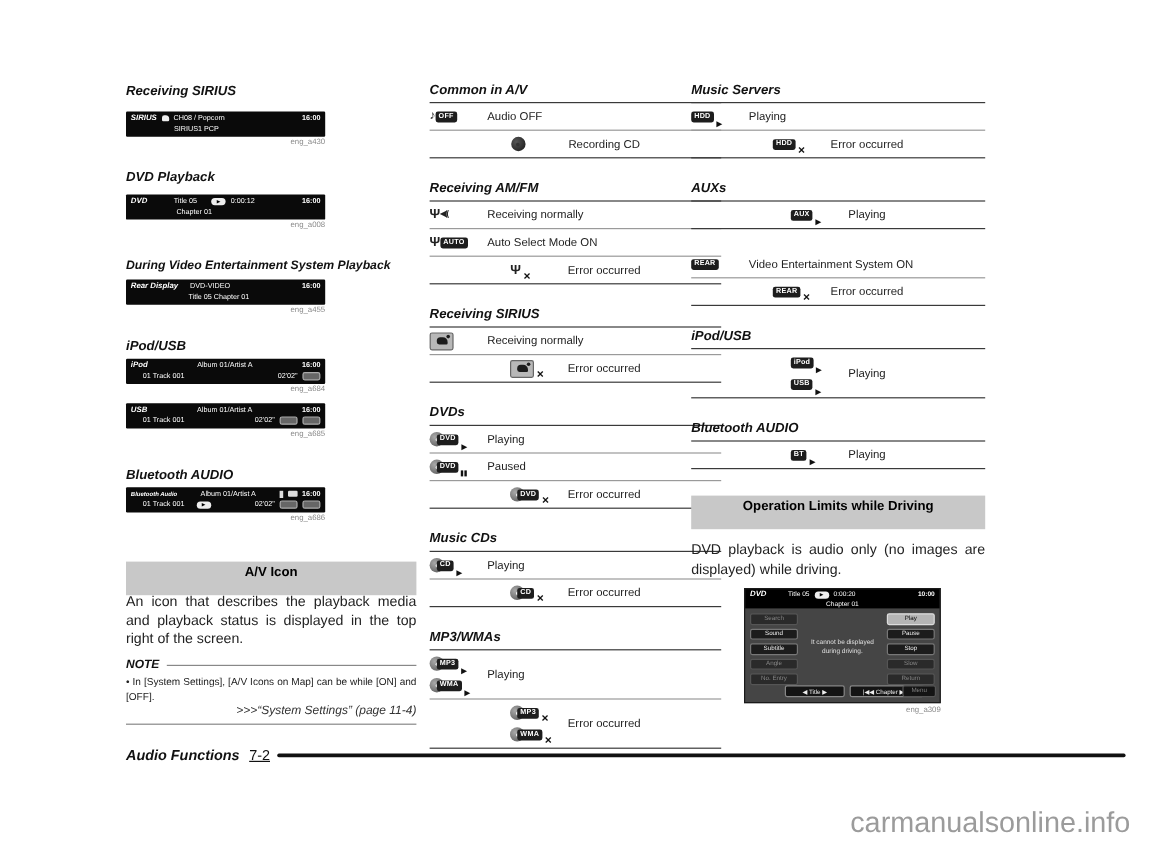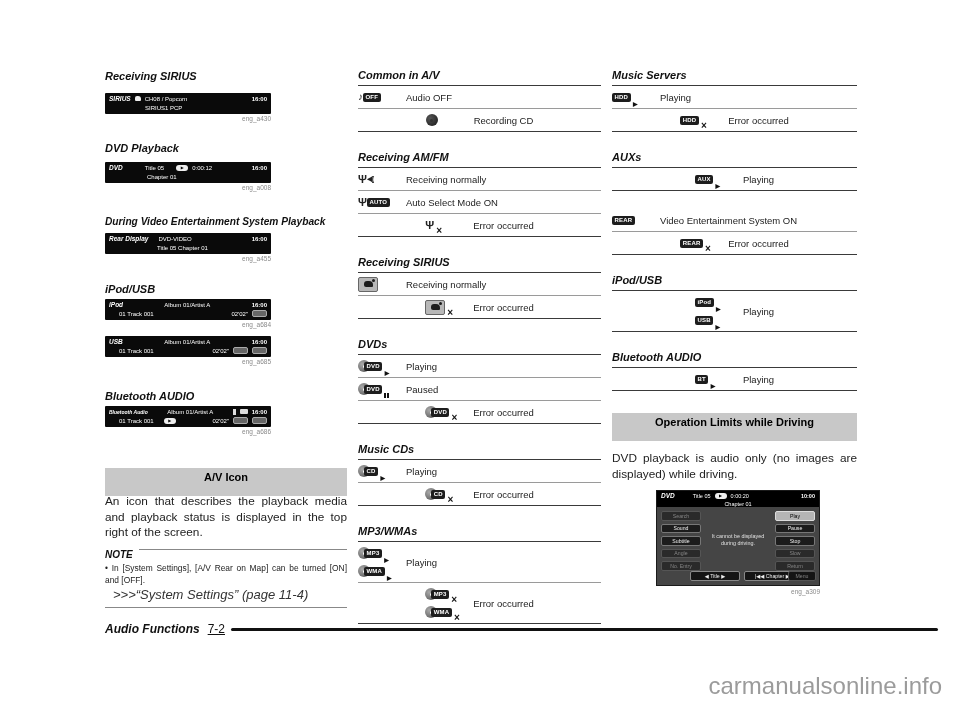--- a/index.html
+++ b/index.html
@@ -1,21 +1,21 @@
 <!DOCTYPE html>
 <html><head>
 <meta charset="utf-8">
 <style>
   html,body{margin:0;padding:0;background:#fff;}
   body{width:960px;height:708px;position:relative;font-family:"Liberation Sans",sans-serif;color:#111;overflow:hidden;}
 
   .col{position:absolute;top:68px;}
   #col-left{left:105px;width:242px;}
   #col-mid{left:358px;width:243px;}
-  #col-right{left:612px;width:245px;}
+  #col-right{left:576px;width:245px;}
 
   
   #col-left > *{position:absolute;left:0;}
   .lh{font-weight:bold;font-style:italic;font-size:11px;white-space:nowrap;}
   .lh.small{font-size:10.2px;}
 
   
   .barwrap{left:36px;width:166px;}
   .bar{background:#0a0a0a;color:#fff;height:21px;border-radius:1px;padding:1px 0;box-sizing:border-box;}
   .bar .r1,.bar .r2{display:flex;align-items:center;height:9px;padding:0 4px;font-size:6px;gap:4px;white-space:nowrap;}
@@ -27,25 +27,25 @@
   .pill{display:inline-block;width:13px;height:5px;background:#666;border:1px solid #aaa;border-radius:2px;}
   .ticon{display:inline-block;width:3px;height:6px;background:#ddd;}
   .bat{display:inline-block;width:8px;height:5px;background:#ddd;border-radius:1px;}
   .dogmini{display:inline-block;width:6px;height:5px;background:#eee;border-radius:2px 3px 1px 1px;}
   .cap{font-size:6.5px;color:#8a8a8a;text-align:right;width:166px;left:36px;}
 
   .graybar{background:#c8c8c8;width:100%;height:28px;line-height:19px;text-align:center;font-weight:bold;font-size:11px;color:#000;}
   .para{font-size:11.8px;line-height:15.5px;color:#222;text-align:justify;}
 
   .noteblock{width:100%;}
-  .notehead{display:flex;gap:6px;}
+  .notehead{display:flex;align-items:center;gap:6px;}
   .notehead .nl{font-weight:bold;font-style:italic;font-size:10px;}
   .notehead .nline{flex:1;height:1px;background:#888;}
   .notebullet{font-size:8.4px;line-height:11.5px;color:#222;margin-top:3px;text-align:justify;}
-  .noteref{font-size:13px;font-style:italic;color:#333;margin-top:1px;padding-left:8px;}
+  .noteref{font-size:10px;font-style:italic;color:#333;margin-top:1px;padding-left:8px;text-align:right;}
   .noterule{height:1px;background:#888;margin-top:5px;}
 
   
   .tbl{margin-bottom:18px;}
   .t-head{font-weight:bold;font-style:italic;font-size:11px;padding:1px 0 4px 0;border-bottom:1.8px solid #3a3a3a;}
   .t-row{display:flex;align-items:center;min-height:20px;border-bottom:1px solid #9a9a9a;gap:12px;padding:1px 0;}
   .t-row.last{border-bottom:1.8px solid #3a3a3a;justify-content:center;}
   .t-row.tall{min-height:38px;}
   .t-icons{width:36px;display:flex;flex-direction:column;gap:4px;align-items:flex-start;flex:none;}
   .t-label{font-size:9.5px;color:#222;}
@@ -201,21 +201,21 @@
   <div class="cap" style="top:360px">eng_a686</div>
 
   <div class="graybar" style="top:400px;position:absolute;width:242px">A/V Icon</div>
   <div class="para" style="top:426px;width:242px">An icon that describes the playback media and playback status is displayed in the top right of the screen.</div>
 
   <div class="noteblock" style="top:481px;position:absolute">
     <div class="notehead">
       <span class="nl">NOTE</span>
       <span class="nline"></span>
     </div>
-    <div class="notebullet">• In [System Settings], [A/V Rear on Map] can be turned [ON] and [OFF].</div>
+    <div class="notebullet">• In [System Settings], [A/V Icons on Map] can be while [ON] and [OFF].</div>
     <div class="noteref">&gt;&gt;&gt;“System Settings” (page 11-4)</div>
     <div class="noterule"></div>
   </div>
 </div>
 
 <div class="col" id="col-mid">
     <div class="tbl">
       <div class="t-head">Common in A/V</div>
       <div class="t-row">
         <div class="t-icons">

